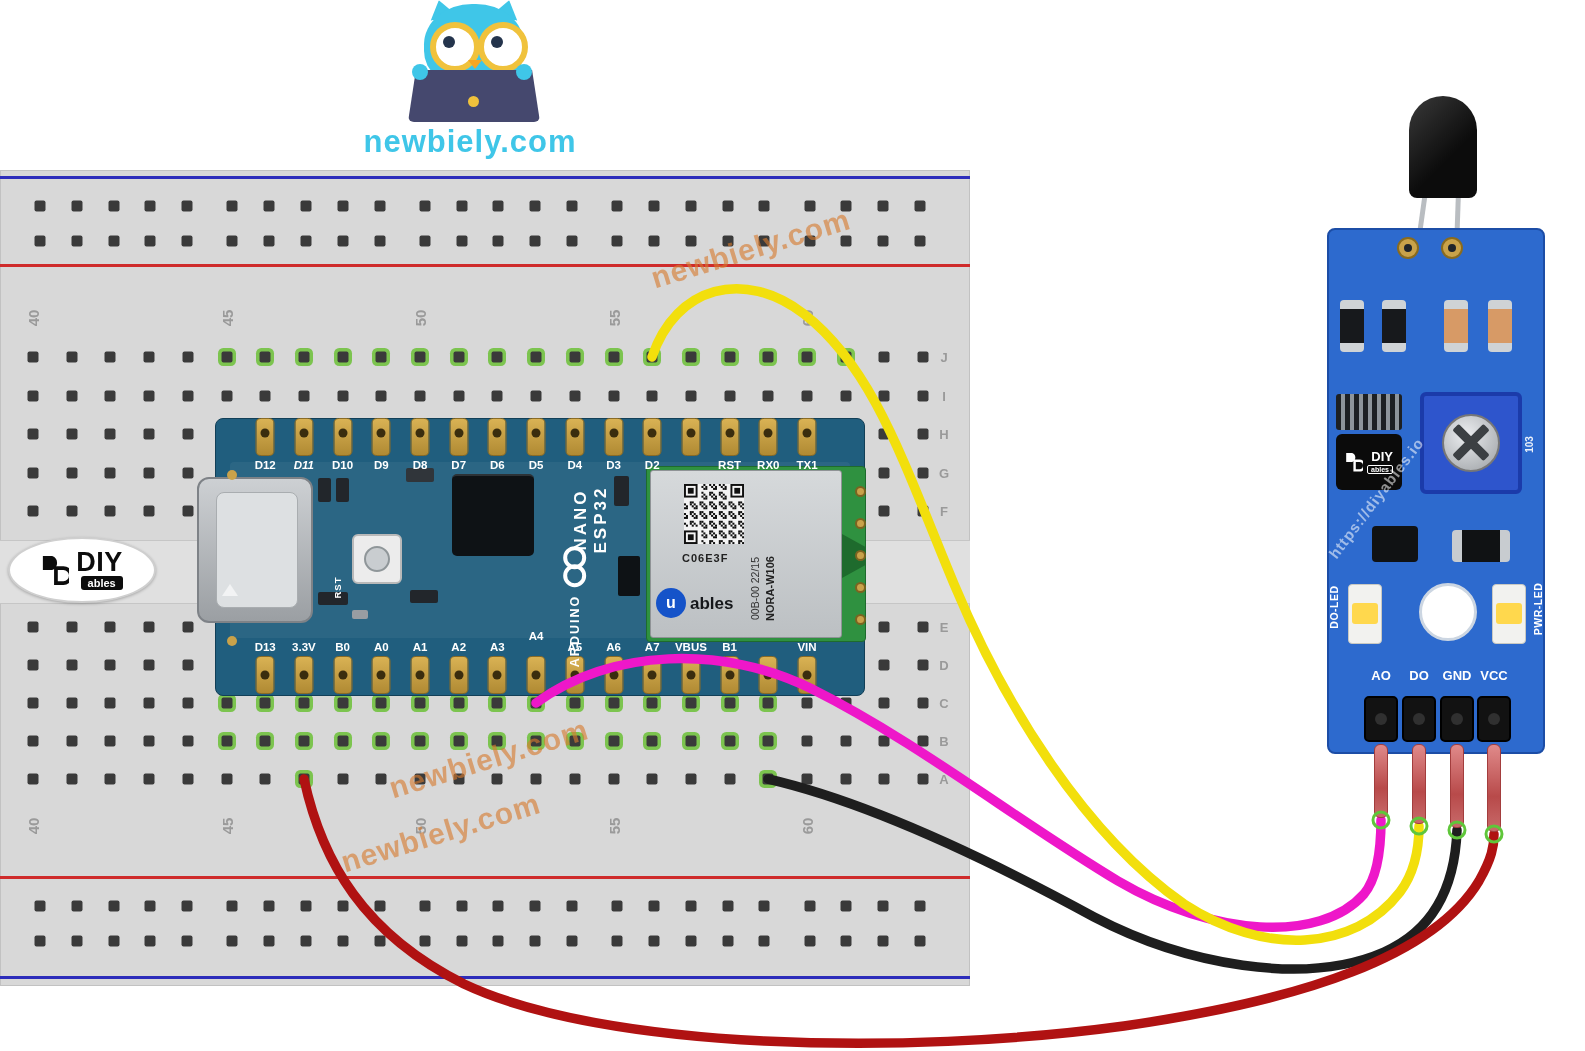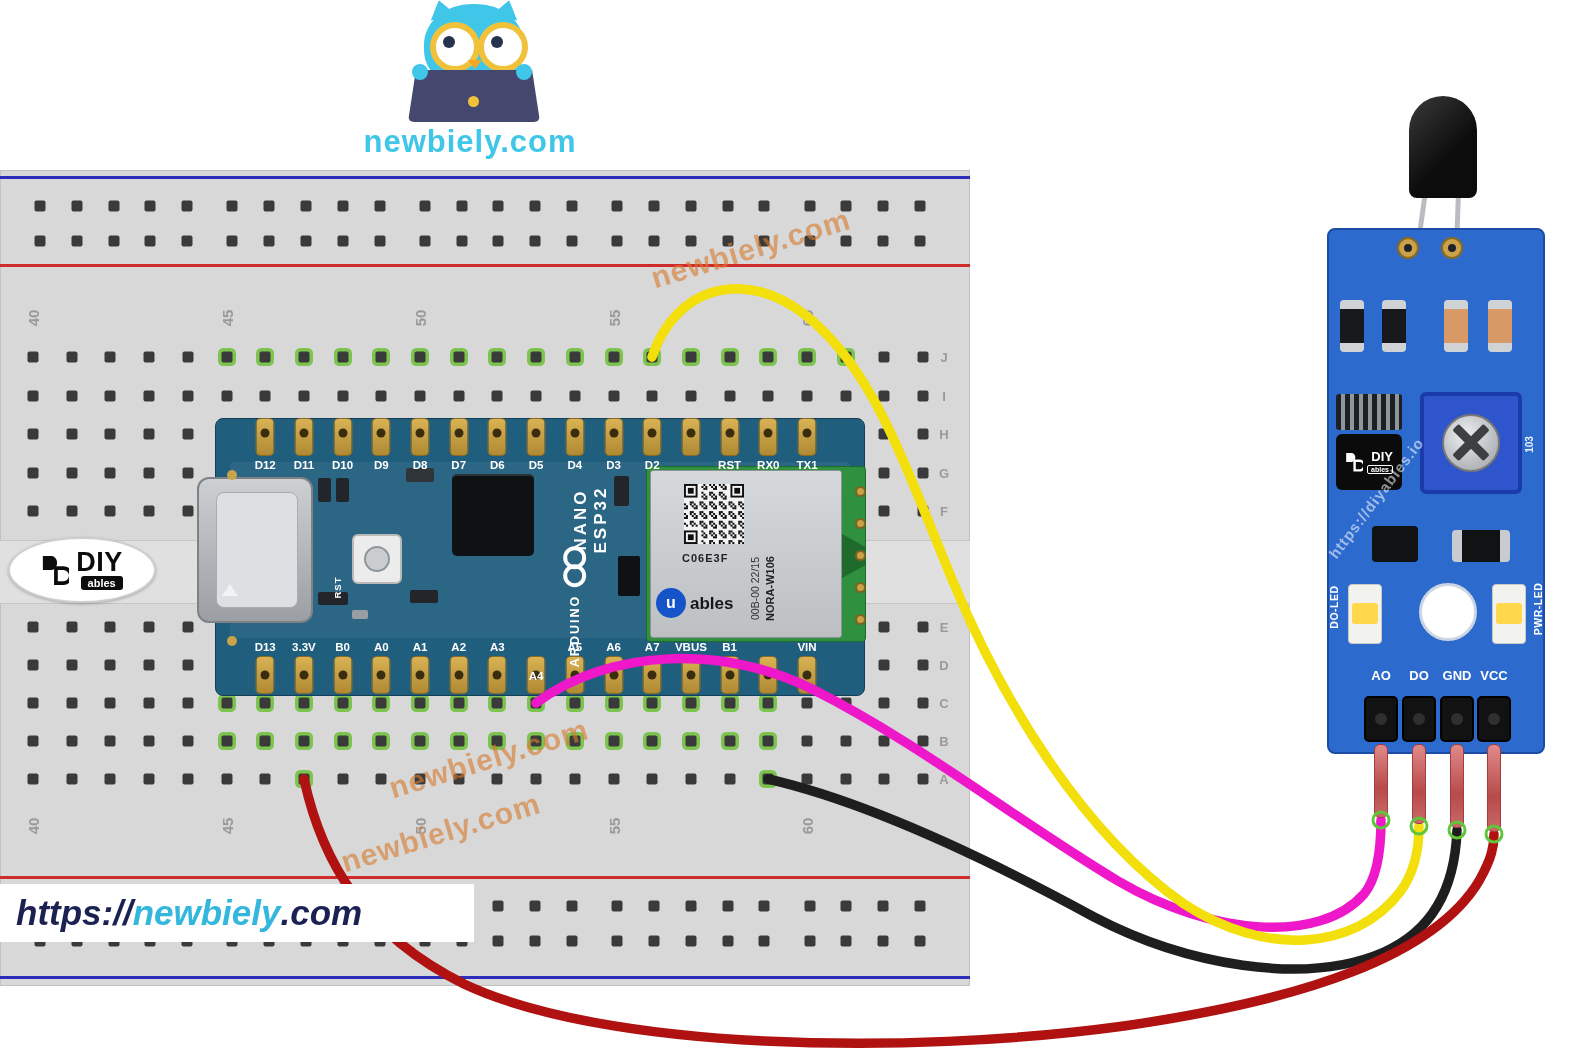--- a/index.html
+++ b/index.html
@@ -506,25 +506,20 @@
       <path d="M536,703 C610,648 724,645 812,689 C918,742 1016,820 1118,881 C1212,936 1320,944 1364,894 C1378,877 1381,848 1381,820" stroke="#ee17c9" fill="none" stroke-width="9.5" stroke-linecap="round"></path>
       <path d="M652,357 C676,286 744,268 804,314 C874,368 904,464 954,584 C1004,704 1084,834 1184,904 C1264,956 1354,952 1400,892 C1415,872 1419,850 1419,826" stroke="#f2df0c" fill="none" stroke-width="9.5" stroke-linecap="round"></path>
       <path d="M768,779 C864,801 984,857 1094,917 C1184,964 1304,987 1384,952 C1434,930 1455,886 1457,830" stroke="#1e1e1e" fill="none" stroke-width="9.5" stroke-linecap="round"></path>
       <path d="M304,779 C322,862 364,934 464,984 C604,1050 904,1056 1124,1026 C1304,1000 1434,956 1479,881 C1492,858 1494,846 1494,834" stroke="#b01212" fill="none" stroke-width="9.5" stroke-linecap="round"></path>
     </svg>
 
   <div class="wm" style="left:652px;top:262px">newbiely.com</div>
   <div class="wm" style="left:390px;top:772px">newbiely.com</div>
   <div class="wm" style="left:342px;top:846px">newbiely.com</div>
 
-  <div class="urlbox">
-    <span class="url-navy">https://</span>
-    <span class="url-cyan">newbiely</span>
-    <span class="url-navy">.com</span>
-  </div>
 
 <div class="hole" style="left: 33px; top: 357px;"></div>
     <div class="hole" style="left: 71.7px; top: 357px;"></div>
     <div class="hole" style="left: 110.4px; top: 357px;"></div>
     <div class="hole" style="left: 149.1px; top: 357px;"></div>
     <div class="hole" style="left: 187.8px; top: 357px;"></div>
     <div class="hole green" style="left: 226.5px; top: 357px;"></div>
     <div class="hole green" style="left: 265.2px; top: 357px;"></div>
     <div class="hole green" style="left: 303.9px; top: 357px;"></div>
     <div class="hole green" style="left: 342.6px; top: 357px;"></div>
@@ -873,21 +868,21 @@
     <div class="rowletter" style="left: 944px; top: 627px;">E</div>
     <div class="rowletter" style="left: 944px; top: 665px;">D</div>
     <div class="rowletter" style="left: 944px; top: 703px;">C</div>
     <div class="rowletter" style="left: 944px; top: 741px;">B</div>
     <div class="rowletter" style="left: 944px; top: 779px;">A</div>
     <div class="pad" style="left: 265.2px; top: 418px;"></div>
     <div class="padhole" style="left: 265.2px; top: 433px;"></div>
     <div class="pinlabel" style="left: 265.2px; top: 459px;">D12</div>
     <div class="pad" style="left: 303.9px; top: 418px;"></div>
     <div class="padhole" style="left: 303.9px; top: 433px;"></div>
-    <div class="pinlabel" style="left: 303.9px; top: 459px;">D11</div>
+    <div class="pinlabel" style="left: 303.9px; top: 459px; font-style: italic;">D11</div>
     <div class="pad" style="left: 342.6px; top: 418px;"></div>
     <div class="padhole" style="left: 342.6px; top: 433px;"></div>
     <div class="pinlabel" style="left: 342.6px; top: 459px;">D10</div>
     <div class="pad" style="left: 381.3px; top: 418px;"></div>
     <div class="padhole" style="left: 381.3px; top: 433px;"></div>
     <div class="pinlabel" style="left: 381.3px; top: 459px;">D9</div>
     <div class="pad" style="left: 420px; top: 418px;"></div>
     <div class="padhole" style="left: 420px; top: 433px;"></div>
     <div class="pinlabel" style="left: 420px; top: 459px;">D8</div>
     <div class="pad" style="left: 458.7px; top: 418px;"></div>
@@ -935,21 +930,21 @@
     <div class="padhole" style="left: 420px; top: 675px;"></div>
     <div class="pinlabel" style="left: 420px; top: 641px;">A1</div>
     <div class="pad" style="left: 458.7px; top: 656px;"></div>
     <div class="padhole" style="left: 458.7px; top: 675px;"></div>
     <div class="pinlabel" style="left: 458.7px; top: 641px;">A2</div>
     <div class="pad" style="left: 497.4px; top: 656px;"></div>
     <div class="padhole" style="left: 497.4px; top: 675px;"></div>
     <div class="pinlabel" style="left: 497.4px; top: 641px;">A3</div>
     <div class="pad" style="left: 536.1px; top: 656px;"></div>
     <div class="padhole" style="left: 536.1px; top: 675px;"></div>
-    <div class="pinlabel" style="left: 536.1px; top: 670px;">A4</div>
+    <div class="pinlabel" style="left: 536.1px; top: 630px;">A4</div>
     <div class="pad" style="left: 574.8px; top: 656px;"></div>
     <div class="padhole" style="left: 574.8px; top: 675px;"></div>
     <div class="pinlabel" style="left: 574.8px; top: 641px;">A5</div>
     <div class="pad" style="left: 613.5px; top: 656px;"></div>
     <div class="padhole" style="left: 613.5px; top: 675px;"></div>
     <div class="pinlabel" style="left: 613.5px; top: 641px;">A6</div>
     <div class="pad" style="left: 652.2px; top: 656px;"></div>
     <div class="padhole" style="left: 652.2px; top: 675px;"></div>
     <div class="pinlabel" style="left: 652.2px; top: 641px;">A7</div>
     <div class="pad" style="left: 690.9px; top: 656px;"></div>

